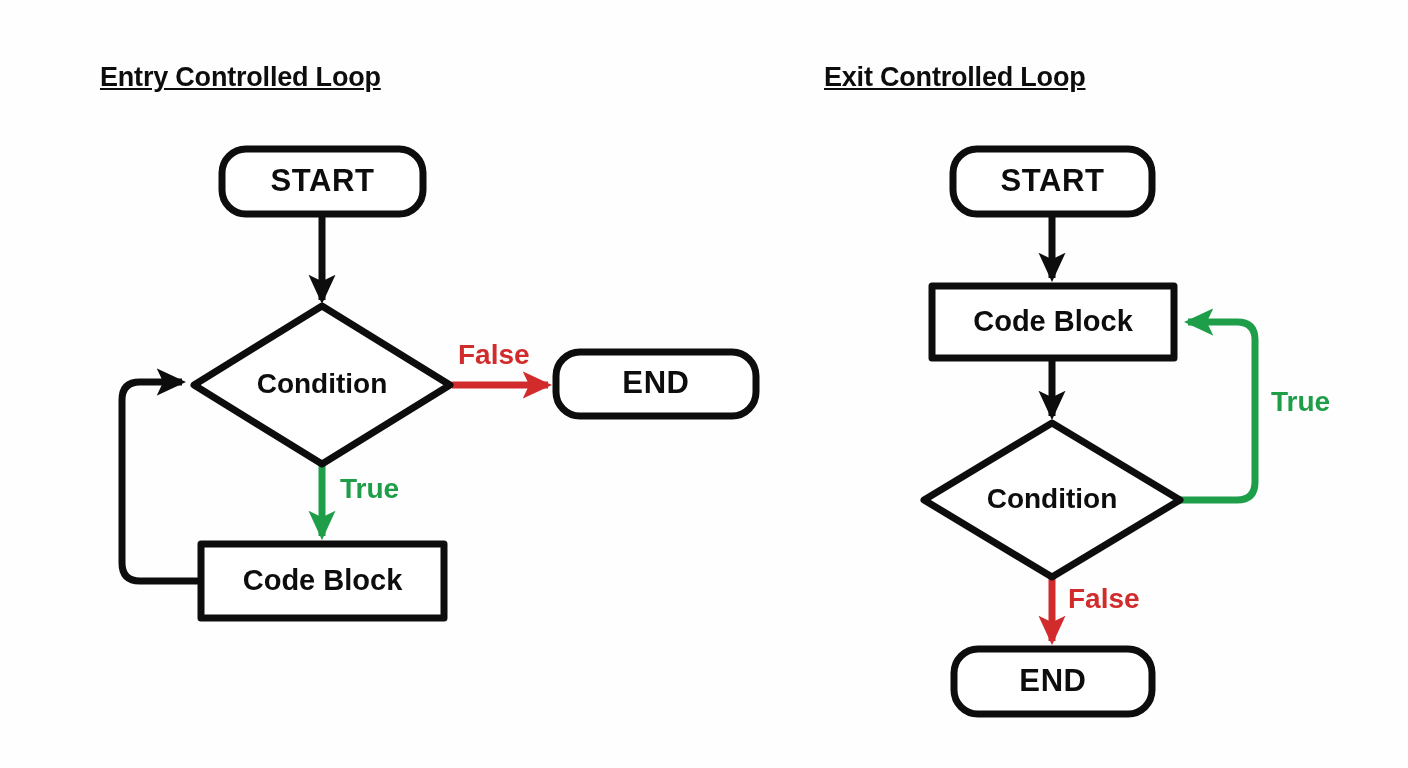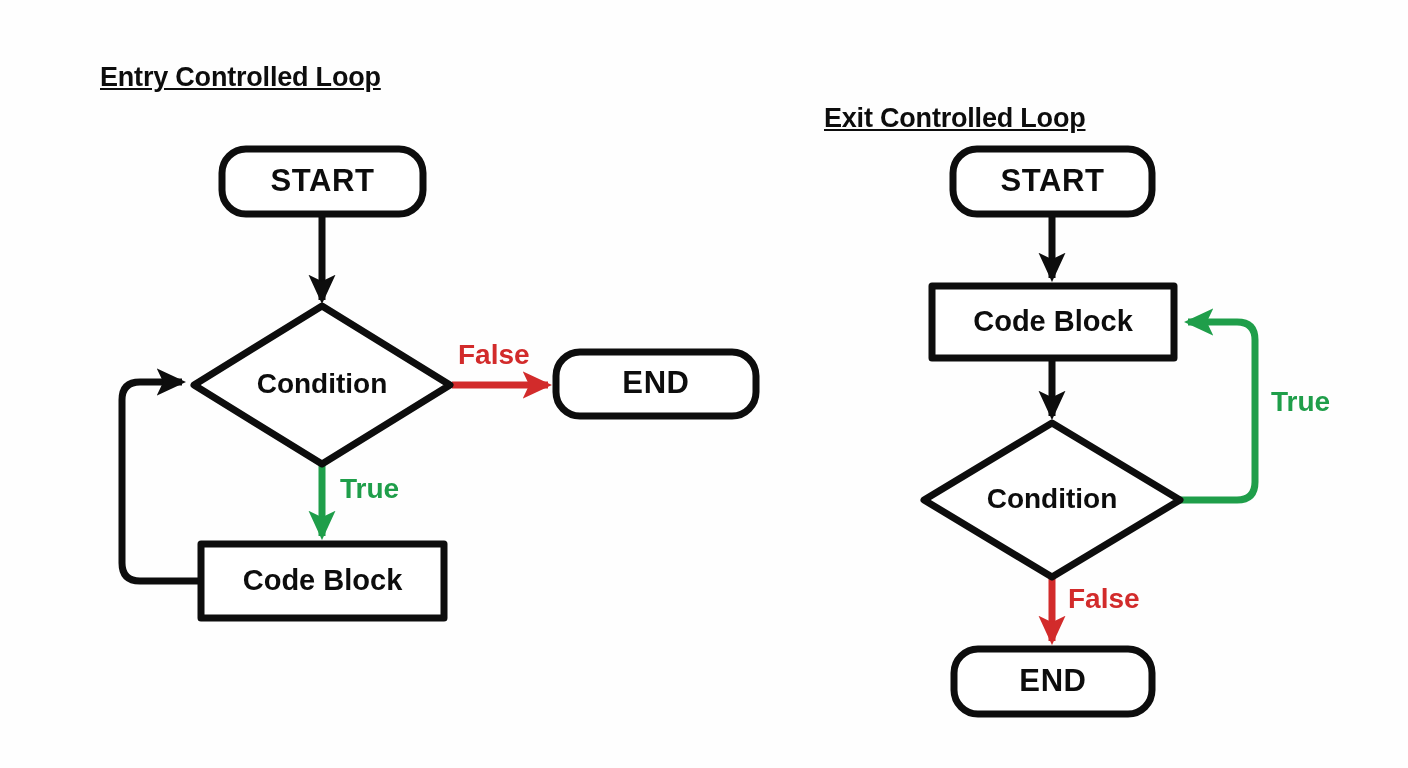--- a/index.html
+++ b/index.html
@@ -25,21 +25,21 @@
     position: absolute;
     font-family: "Liberation Sans", sans-serif;
     font-weight: bold;
     font-size: 27px;
     letter-spacing: -0.2px;
     color: #0d0d0d;
     white-space: nowrap;
     text-decoration: underline;
   }
   #title-entry { left: 100px; top: 62px; }
-  #title-exit  { left: 824px; top: 62px; margin-top: 41px; }
+  #title-exit  { left: 824px; top: 62px; }
 
   svg.flow {
     position: absolute;
     left: 0;
     top: 0;
     width: 1408px;
     height: 768px;
     overflow: visible;
   }
   .node-label {

